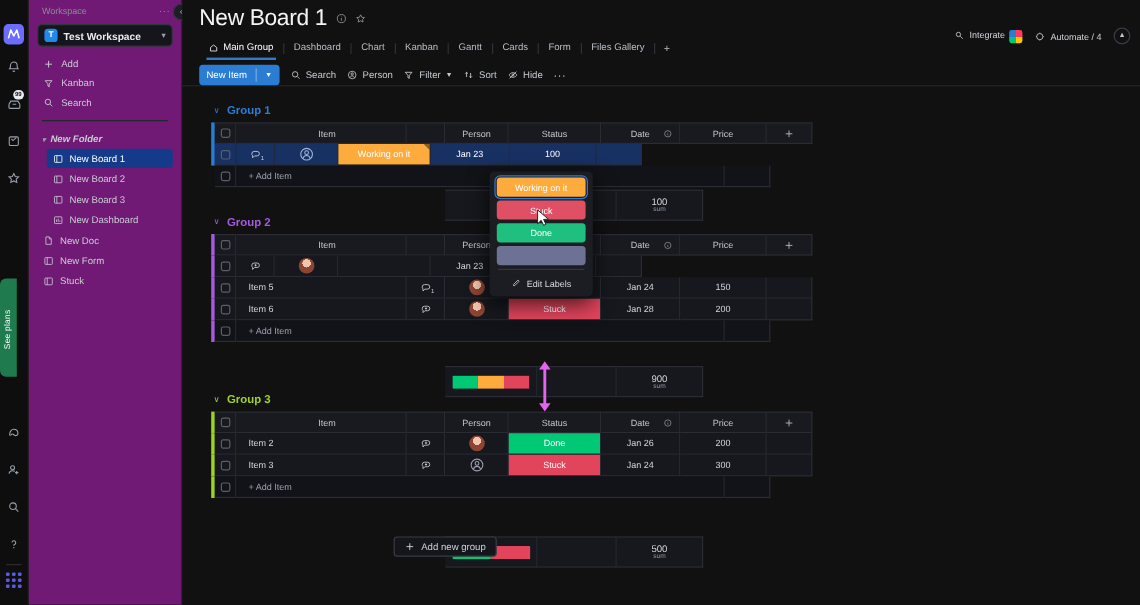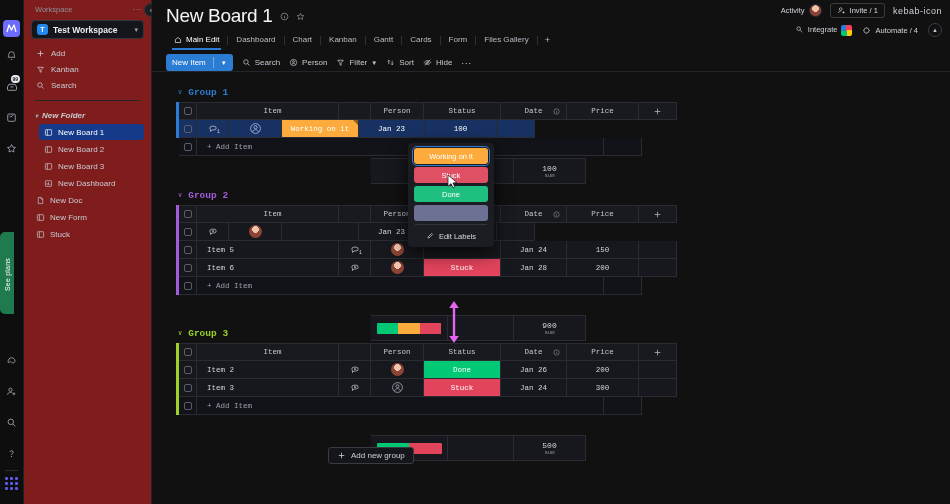--- a/index.html
+++ b/index.html
@@ -45,21 +45,21 @@
     background: #1f7a4d;
     color: #ffffff; font-size: 7px; letter-spacing: .2px;
     display: flex; align-items: center; justify-content: center;
     writing-mode: vertical-rl; transform: rotate(180deg);
     padding-bottom: 4px;
   }
 
   
   .sidebar {
     position: absolute; left: 24px; top: 0; width: 128px; height: 504px;
-    background: #7f1d1d; border-right: 1px solid #20212a;
+    background: #701a75; border-right: 1px solid #20212a;
     padding: 0 7px;
   }
   .ws-head { display: flex; align-items: center; height: 16px; padding: 3px 2px 0 4px; }
   .ws-head-label { font-size: 7.5px; color: #8a8f98; flex: 1; }
   .ws-dots { color: #8a8f98; font-size: 8px; letter-spacing: .5px; }
   .collapse-btn {
     position: absolute; right: -7px; top: 3px; width: 14px; height: 14px;
     border-radius: 50%; background: #1d1e24; border: 1px solid #33343d;
     color: #b6bac2; font-size: 7px; display: flex; align-items: center; justify-content: center;
   }
@@ -145,21 +145,21 @@
   .new-item {
     background: #2b7cd3; color: #fff; font-size: 8px; height: 17px; border-radius: 3px;
     display: flex; align-items: center; padding: 0 6px; gap: 7px; font-weight: 400;
   }
   .ni-div { width: 1px; height: 11px; background: rgba(255,255,255,.35); }
   .tb-btn { display: flex; align-items: center; gap: 4px; font-size: 8px; color: #c6cad1; }
 
   
   .board { position: absolute; left: 0; right: 0; top: 72px; bottom: 0; overflow: hidden; }
 
-  .group { position: absolute; left: 0; right: 0; font-family: Liberation Mono, monospace; }
+  .group { position: absolute; left: 0; right: 0; }
   .group-head { display: flex; align-items: center; gap: 6px; padding-left: 26px; height: 20px; }
   .group-caret { font-size: 7px; }
   .group-name { font-size: 9.5px; font-weight: 700; }
 
   .tbl { position: absolute; left: 24px; }
   .trow { display: flex; align-items: stretch; height: 18px; }
   .gbar { width: 3px; flex: none; }
   .cell {
     border-right: 1px solid #2a2b33; border-bottom: 1px solid #2a2b33;
     display: flex; align-items: center; justify-content: center;
@@ -417,42 +417,27 @@
             <path d="M8 7.2v4M8 5.1v.6"></path>
           </svg>
       </span>
       <span class="title-ic">
         <svg width="9" height="9" viewBox="0 0 16 16" fill="none" stroke="currentColor" stroke-width="1.2">
             <path d="M8 2.4 9.8 6l4 .5-2.9 2.7.7 3.9L8 11.3 4.4 13.1l.7-3.9L2.2 6.5l4-.5z"></path>
           </svg>
       </span>
     </div>
 
-    <div class="topright">
-      <div class="activity">
-        <span>Activity</span>
-        <span class="av-photo"></span>
-      </div>
-      <div class="invite-btn">
-        <svg width="9" height="9" viewBox="0 0 16 16" fill="none" stroke="currentColor" stroke-width="1.2">
-            <circle cx="6.5" cy="5.5" r="2.4"></circle>
-            <path d="M2.3 12.6c.3-2.2 2.1-3.4 4.2-3.4"></path>
-            <path d="M11.5 9.4v4M9.5 11.4h4"></path>
-          </svg>
-        <span>Invite / 1</span>
-      </div>
-      <span class="kebab">kebab-icon</span>
-    </div>
 
     <div class="tabs">
       <div class="tab active">
         <svg width="8" height="8" viewBox="0 0 16 16" fill="none" stroke="currentColor" stroke-width="1.3">
             <path d="M2.8 7.2 8 3l5.2 4.2V13H2.8z"></path>
           </svg>
-        <span>Main Edit</span>
+        <span>Main Group</span>
       </div>
       <div class="tab-sep"></div>
       <div class="tab">
           <span>Dashboard</span>
         </div>
       <div class="tab-sep"></div>
       <div class="tab">
           <span>Chart</span>
         </div>
       <div class="tab-sep"></div>
@@ -616,21 +601,21 @@
       <div class="sumrow" style="position:absolute;top:76px;left:195px">
         <div class="sumcell" style="width:77px"></div>
         <div class="sumcell" style="width:66px"></div>
         <div class="sumcell" style="width:72px">
           <span>100</span>
           <span class="sub">sum</span>
         </div>
       </div>
     </div>
 
-    <div class="group" style="top:113px">
+    <div class="group" style="top:103px">
       <div class="group-head">
         <span class="group-caret" style="color:#a25ddc">∨</span>
         <span class="group-name" style="color:#a25ddc">Group 2</span>
       </div>
       <div class="tbl" style="top:20px">
         <div class="trow hrow">
           <div class="gbar" style="background:#a25ddc"></div>
           <div class="cell c-check">
               <span class="chk"></span>
             </div>
@@ -826,21 +811,21 @@
         <div class="trow addrow">
           <div class="gbar" style="background:#9cd326"></div>
           <div class="cell c-check">
               <span class="chk"></span>
             </div>
           <div class="cell c-item" style="width:407px">+ Add Item</div>
           <div class="cell c-plus"></div>
         </div>
       </div>
 
-      <div class="sumrow" style="position:absolute;top:112px;left:195px">
+      <div class="sumrow" style="position:absolute;top:124px;left:195px">
         <div class="sumcell" style="width:77px">
           <span class="sumbar">
             <i style="background:#00c875;width:50%"></i>
               <i style="background:#e2445c;width:50%"></i>
           </span>
         </div>
         <div class="sumcell" style="width:66px"></div>
         <div class="sumcell" style="width:72px">
           <span>500</span>
           <span class="sub">sum</span>

